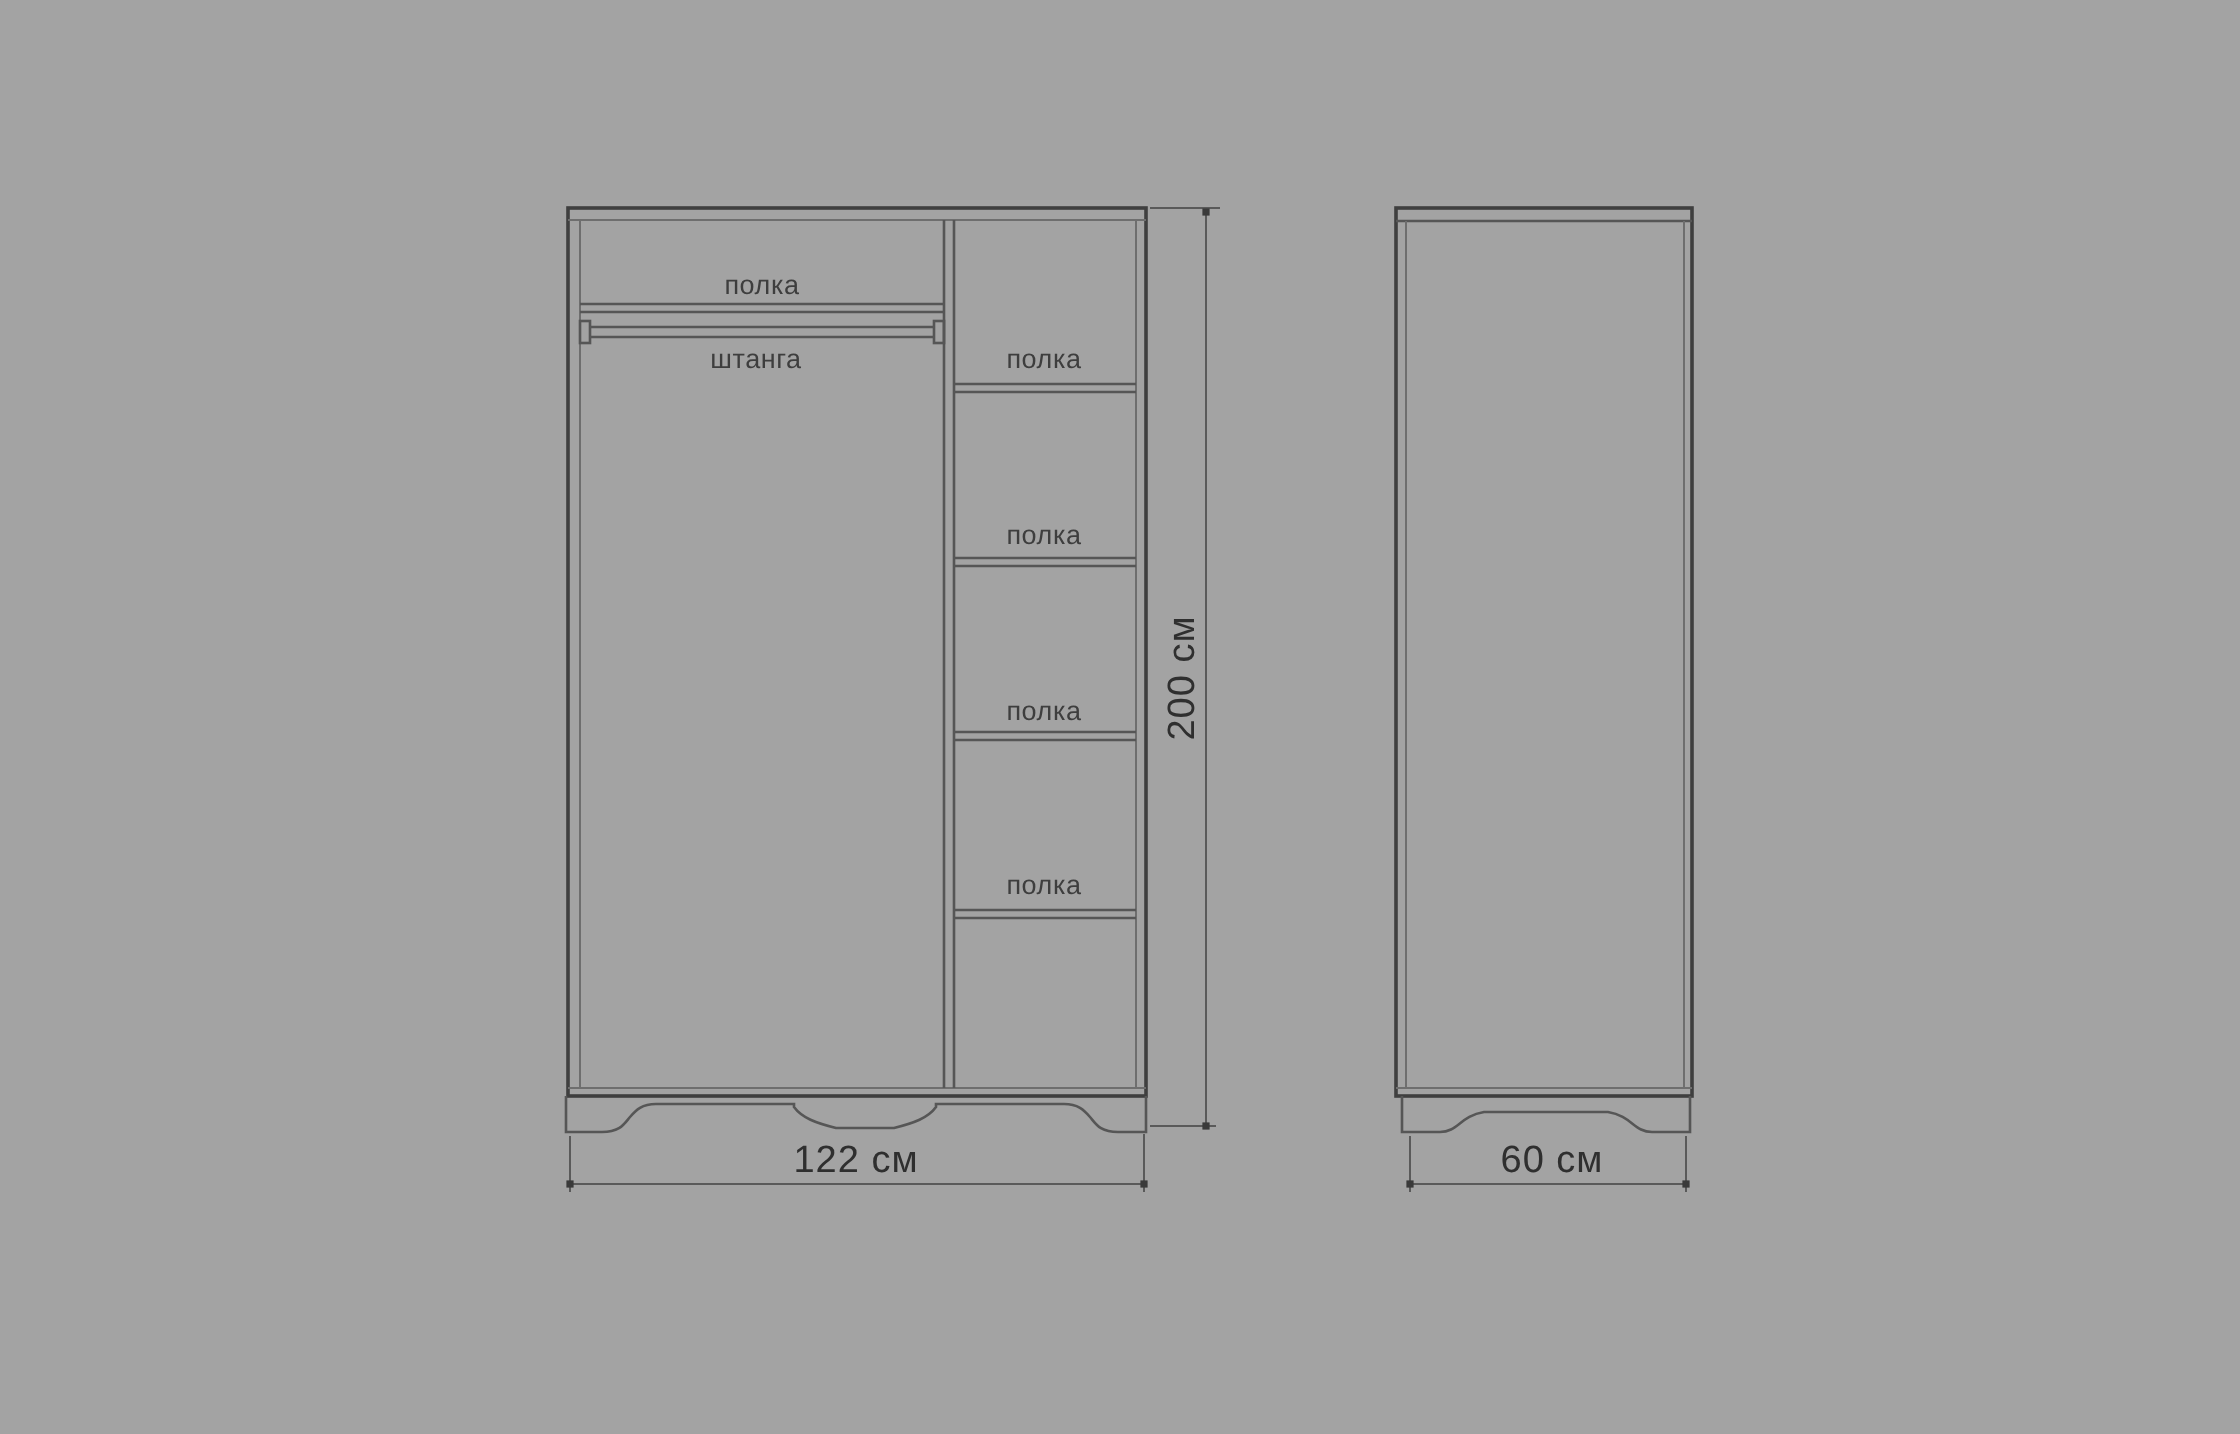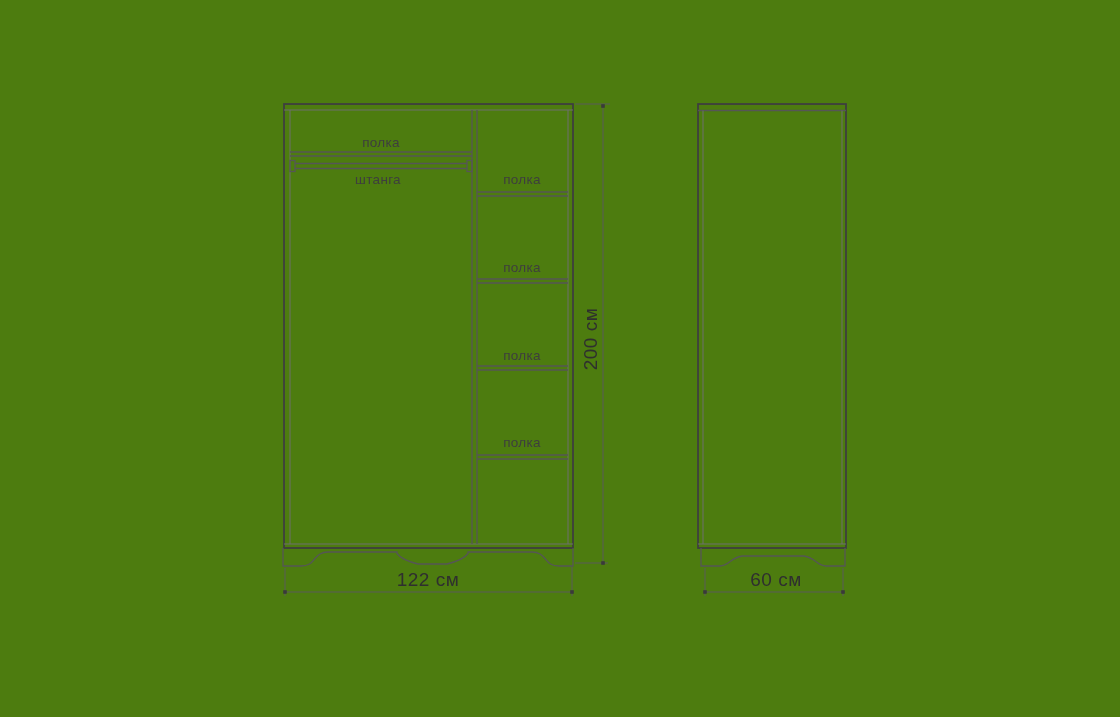--- a/index.html
+++ b/index.html
@@ -2,21 +2,21 @@
 <html><head>
 <meta charset="utf-8">
 <style>
   html,body{margin:0;padding:0;}
   body{
     width:1120px;height:717px;
     background:#ffffff;
     font-family:"Liberation Sans",sans-serif;
     overflow:hidden;
   }
-  .stage{position:relative;width:1120px;height:717px;background:#4d7c0f;}
+  .stage{position:relative;width:1120px;height:717px;background:#a3a3a3;}
   svg{position:absolute;left:0;top:0;}
   .lbl{
     font-family:"Liberation Sans",sans-serif;
     font-size:13.5px;
     fill:#3e3e3e;
     letter-spacing:0.3px;
   }
   .dim{
     font-family:"Liberation Sans",sans-serif;
     font-size:19px;

